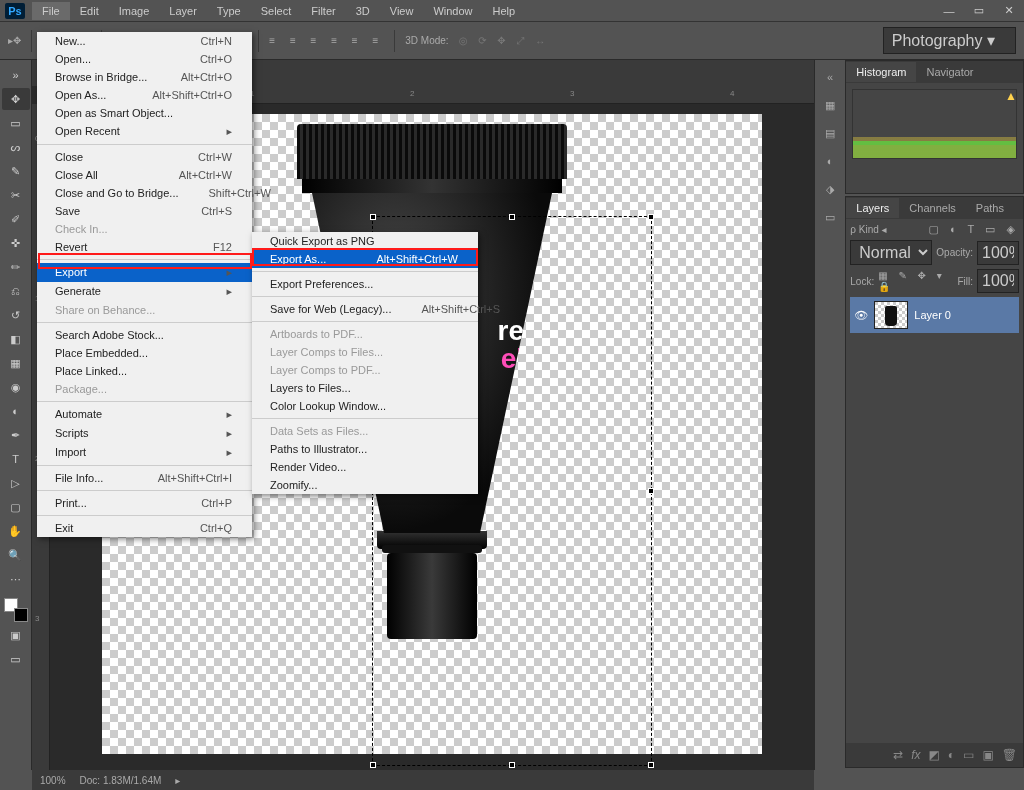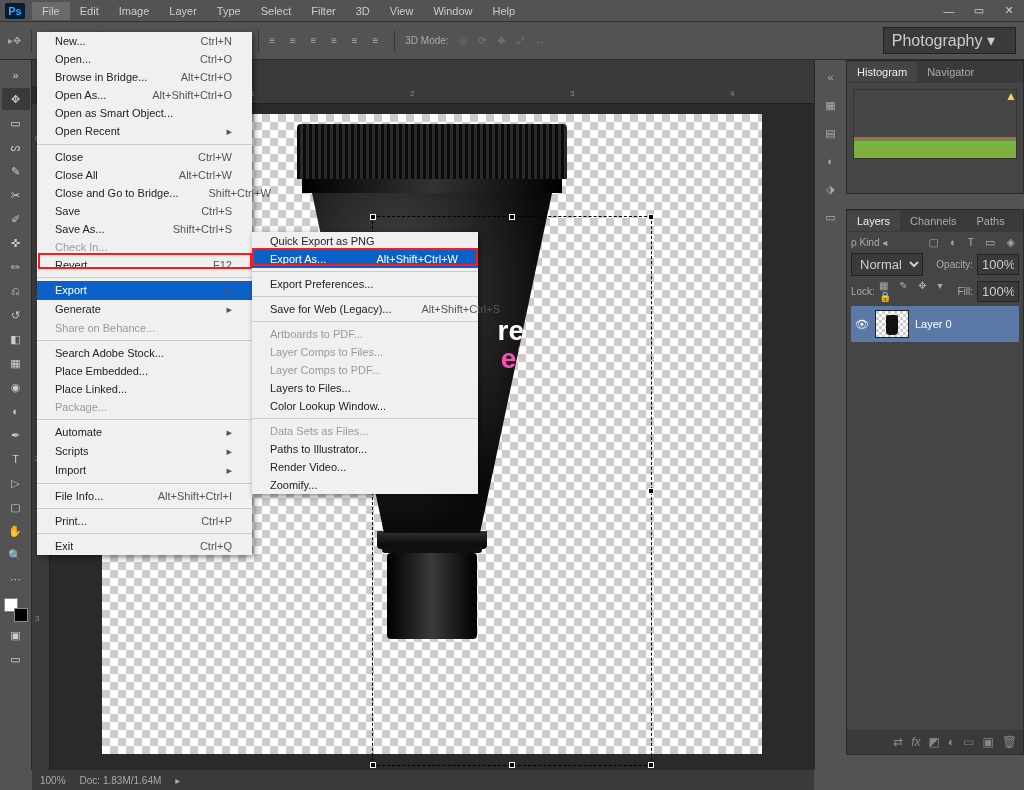--- a/index.html
+++ b/index.html
@@ -34,29 +34,29 @@
 .tube-label .l2 { color:#ff4db8; }
 .tube-bottom { width:110px; height:18px; background:linear-gradient(to bottom,#333,#000); margin:-2px auto 0; border-radius:0 0 4px 4px; }
 .cap2 { width:90px; height:86px; background:linear-gradient(to right,#000,#3a3a3a,#000); margin:0 auto; border-radius:4px; }
 .cap2-top { width:100px; height:8px; background:#111; margin:-4px auto 0; border-radius:3px; }
 .sel-box { position:absolute; border:1px dashed #000; pointer-events:none; }
 .sel-box.outer { left:270px; top:102px; width:280px; height:550px; }
 .handle { width:6px; height:6px; background:#000; border:1px solid #fff; position:absolute; }
 .right-col { position:absolute; right:0; top:60px; width:210px; bottom:20px; background:#535353; display:flex; }
 .right-icons { width:32px; background:#535353; border-left:1px solid #2a2a2a; display:flex; flex-direction:column; align-items:center; padding-top:6px; gap:6px; }
 .panel-stack { flex:1; display:flex; flex-direction:column; }
-.panel { background:#454545; border:1px solid #2a2a2a; margin-bottom:15px; }
+.panel { background:#454545; border:1px solid #2a2a2a; margin-bottom:2px; }
 .panel-tabs { display:flex; background:#3a3a3a; height:22px; align-items:center; }
 .ptab { padding:4px 10px; color:#aaa; }
 .ptab.active { background:#454545; color:#eee; }
 .histogram { height:110px; padding:6px; position:relative; }
 .histogram .graph { height:70px; background:linear-gradient(to top,rgba(64,255,64,.5) 0 18px,transparent 18px),linear-gradient(to top,rgba(255,64,64,.5) 0 14px,transparent 14px),linear-gradient(to top,rgba(200,180,64,.5) 0 22px,transparent 22px); background-size:2px 100%; background-position:left bottom; position:relative; box-shadow:inset 0 0 0 1px #333; }
 .layers-body { padding:4px; }
 .layers-row { display:flex; gap:4px; align-items:center; margin-bottom:4px; }
-.layers-row select,.layers-row input { background:#3a3a3a; color:#ccc; border:1px solid #222; font-size:13px; padding:2px 4px; }
+.layers-row select,.layers-row input { background:#3a3a3a; color:#ccc; border:1px solid #222; font-size:16px; padding:2px 4px; }
 .layer-item { display:flex; align-items:center; gap:6px; padding:4px; background:#5a79a6; color:#fff; }
 .layer-thumb { width:34px; height:28px; background:#fff; background-image:repeating-conic-gradient(#fff 0 25%,#ccc 0 50%); background-size:6px 6px; border:1px solid #222; position:relative; }
 .layer-thumb::after { content:""; position:absolute; left:10px; top:4px; width:12px; height:20px; background:#111; border-radius:2px 2px 4px 4px; }
 .layer-footer { height:24px; background:#3a3a3a; display:flex; align-items:center; justify-content:flex-end; gap:8px; padding:0 6px; color:#888; font-size:12px; }
 .statusbar { position:absolute; left:32px; right:210px; bottom:0; height:20px; background:#3a3a3a; display:flex; align-items:center; padding:0 8px; color:#aaa; font-size:10px; gap:14px; }
 
 .dropdown { position:absolute; background:#f0f0f0; color:#222; box-shadow:2px 2px 6px rgba(0,0,0,.5); z-index:100; font-size:11px; }
 .dd-item { display:flex; justify-content:space-between; padding:3px 20px 3px 18px; white-space:nowrap; }
 .dd-item.disabled { color:#999; }
 .dd-item .arrow::after { content:"▸"; margin-left:10px; color:#555; }
@@ -291,24 +291,20 @@
       <span class="sc">Alt+Ctrl+W</span>
     </div>
     <div class="dd-item">
       <span>Close and Go to Bridge...</span>
       <span class="sc">Shift+Ctrl+W</span>
     </div>
     <div class="dd-item">
       <span>Save</span>
       <span class="sc">Ctrl+S</span>
     </div>
-    <div class="dd-item">
-      <span>Save As...</span>
-      <span class="sc">Shift+Ctrl+S</span>
-    </div>
     <div class="dd-item disabled">
       <span>Check In...</span>
       <span></span>
     </div>
     <div class="dd-item">
       <span>Revert</span>
       <span class="sc">F12</span>
     </div>
     <div class="dd-sep"></div>
     <div class="dd-item hl">

